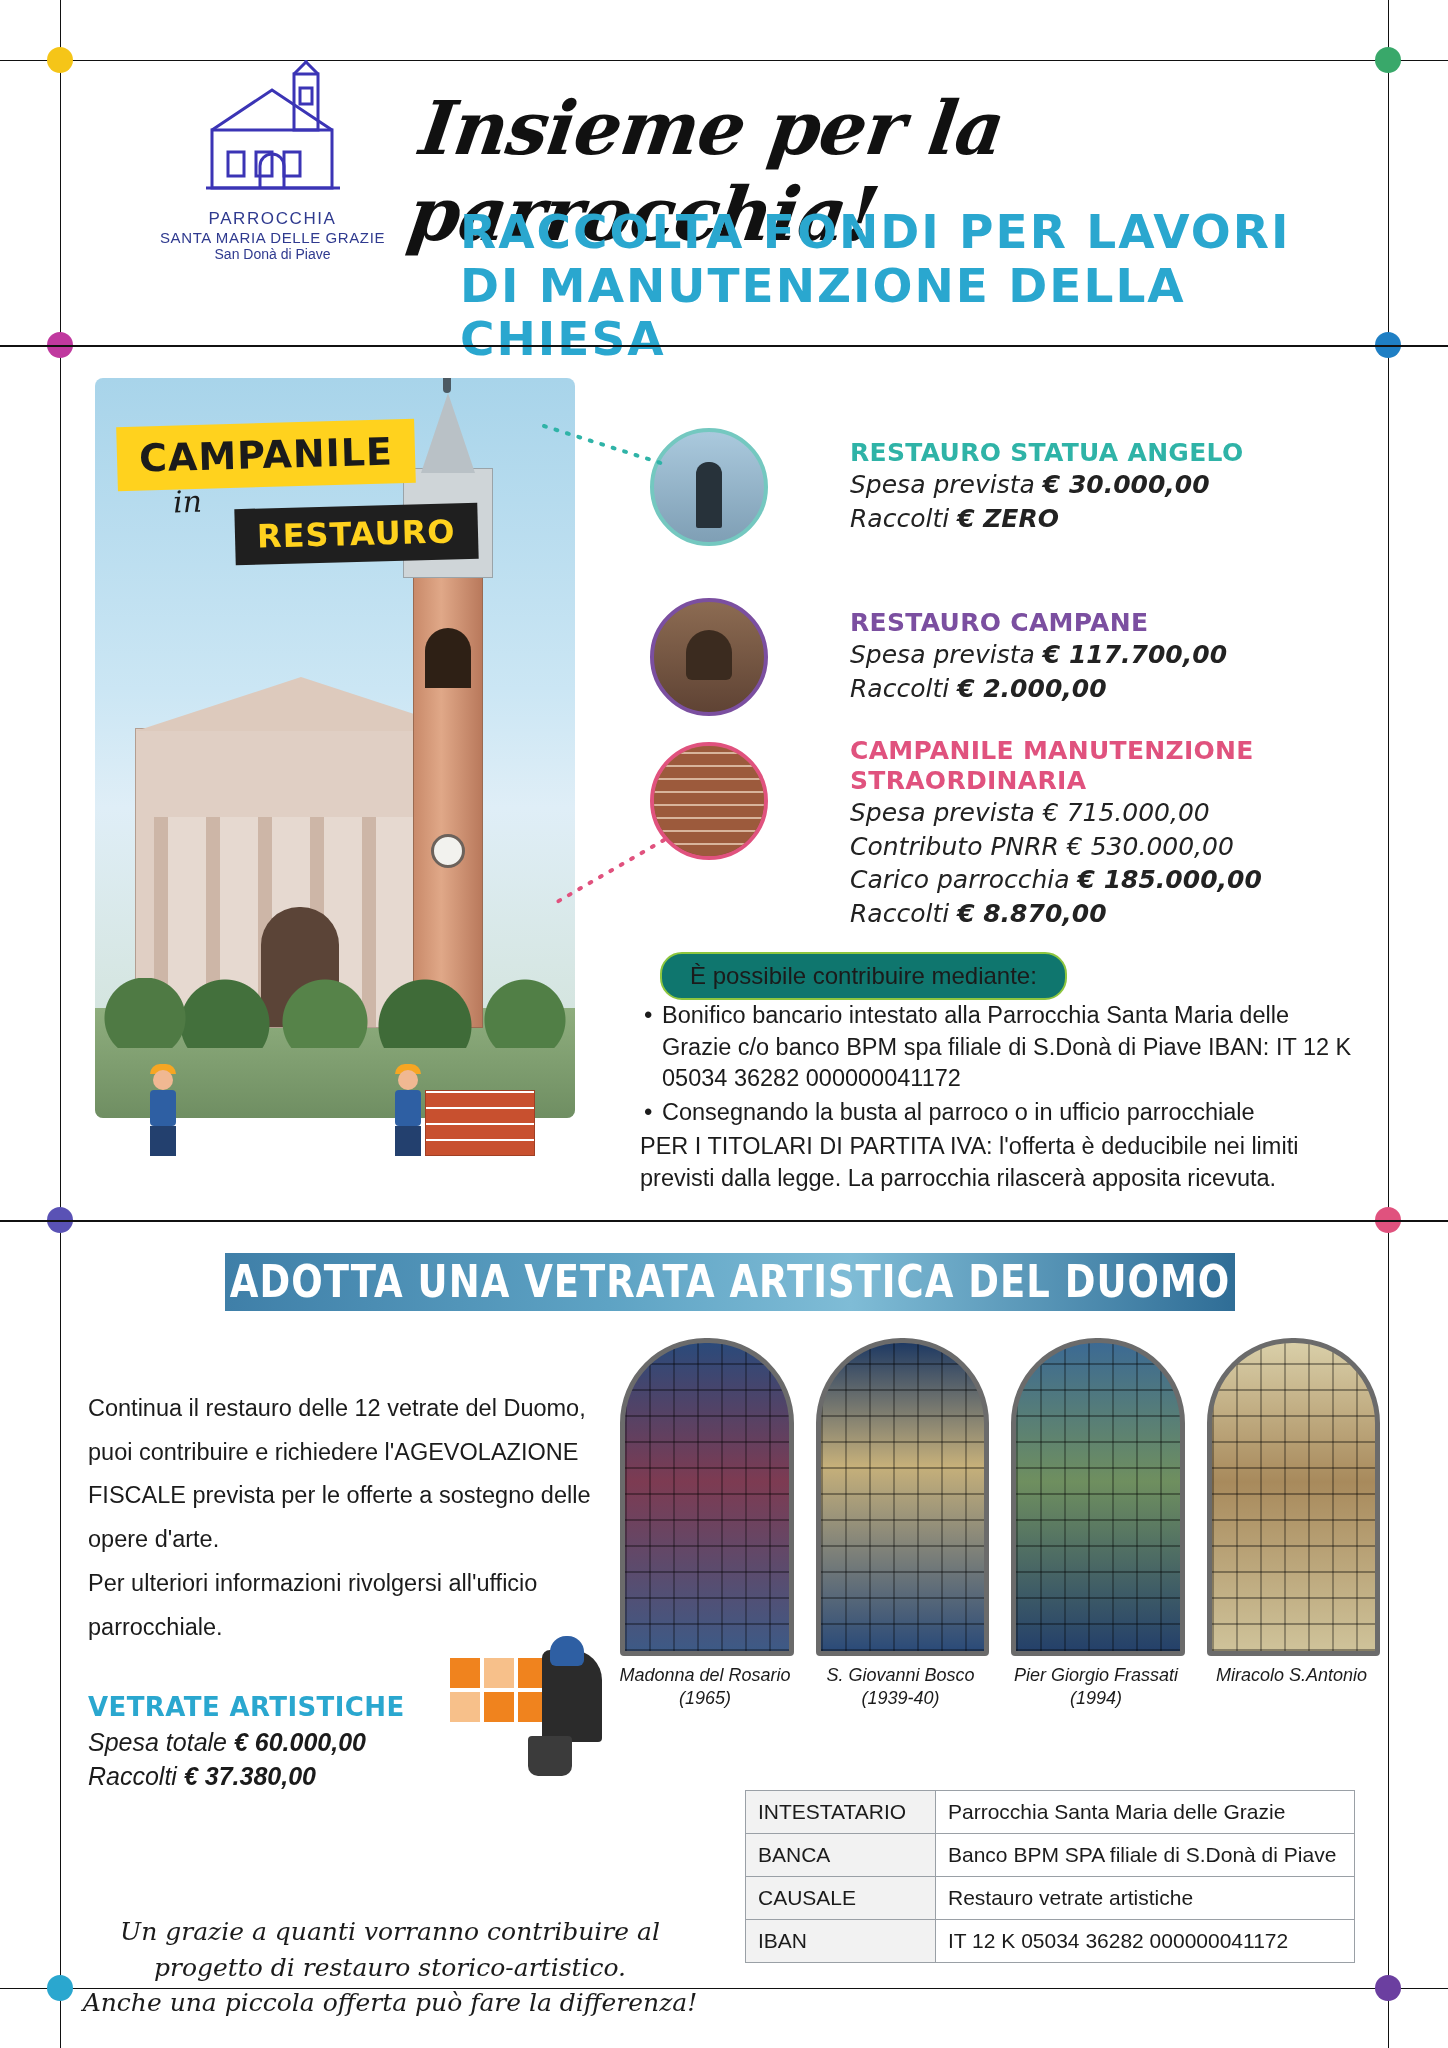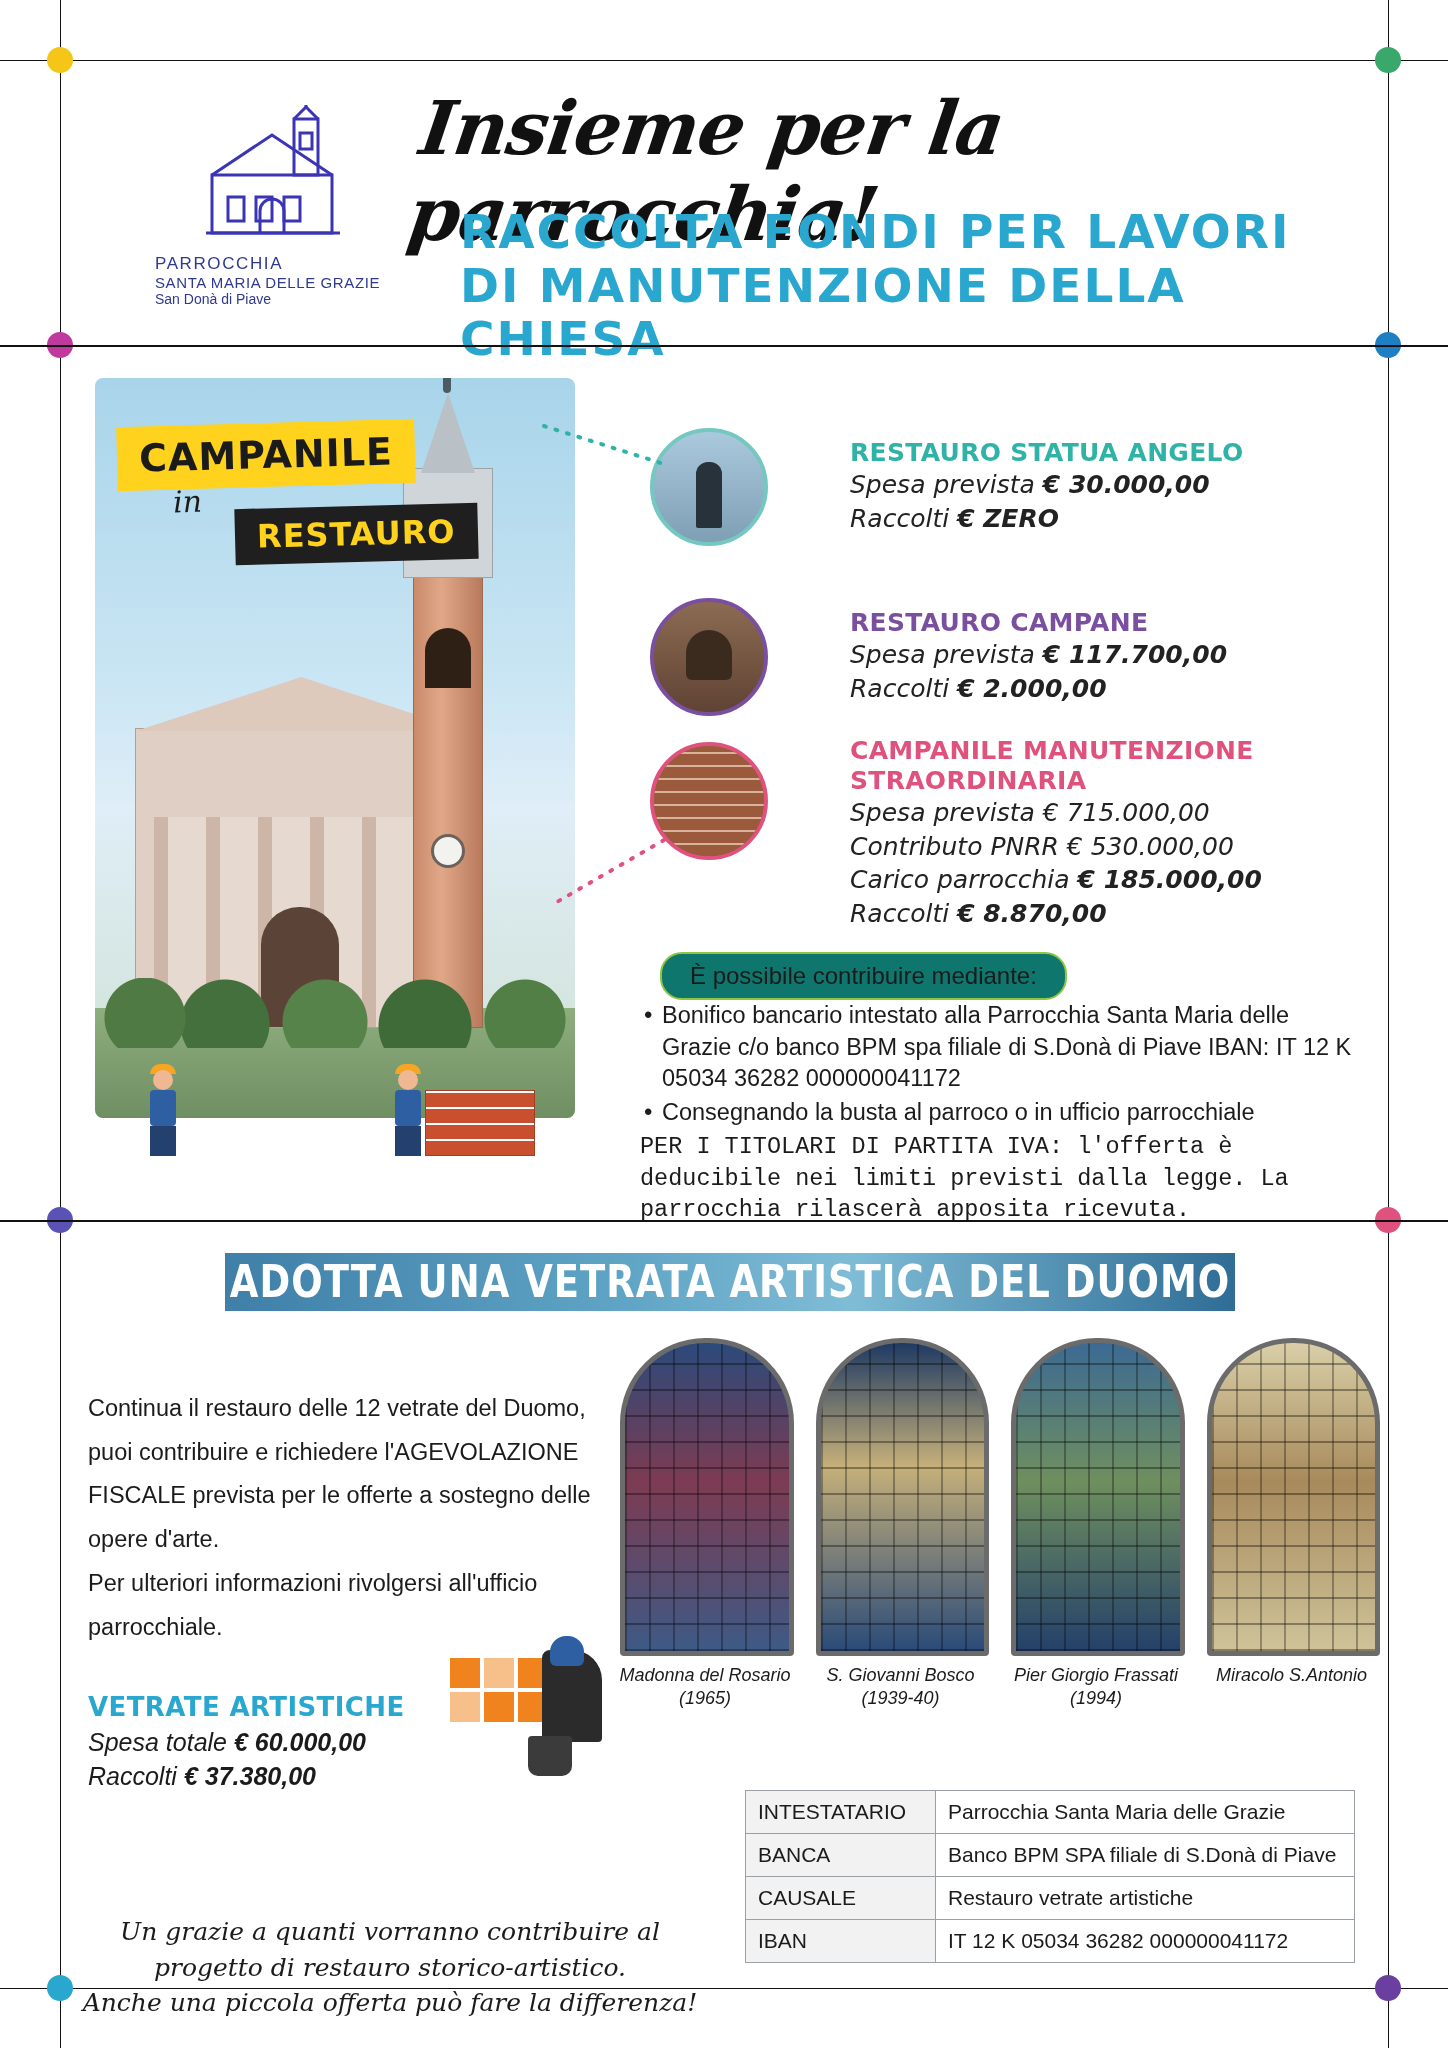--- a/index.html
+++ b/index.html
@@ -23,21 +23,21 @@
   .regline.v { width: 1px; top: 0; height: 2048px; }
   .dot {
     position: absolute; width: 26px; height: 26px; border-radius: 50%;
   }
 
   
   .header {
     position: absolute; top: 30px; left: 60px; width: 1330px; height: 300px;
   }
   .logo-block {
-    position: absolute; left: 95px; top: 30px; width: 235px; text-align: left; margin-top: 45px;
+    position: absolute; left: 95px; top: 30px; width: 235px; text-align: center;
   }
   .logo-svg { display: block; margin: 0 auto; }
   .logo-line1 {
     font-size: 17px; letter-spacing: 1.6px; color: #2f3a8f; margin-top: 4px;
     font-family: "Liberation Sans", sans-serif;
   }
   .logo-line2 { font-size: 15px; letter-spacing: 0.6px; color: #2f3a8f; }
   .logo-line3 { font-size: 14px; color: #2f3a8f; }
 
   .title-script {
@@ -430,21 +430,21 @@
   <svg class="dots-conn" style="left:540px; top:790px;" width="130" height="130">
     <line x1="124" y1="50" x2="10" y2="116" stroke="#e0527e" stroke-width="4" stroke-dasharray="2 10" stroke-linecap="round"></line>
   </svg>
 
   <div class="contrib-pill">È possibile contribuire mediante:</div>
   <div class="contrib-body">
     <ul>
       <li>Bonifico bancario intestato alla Parrocchia Santa Maria delle Grazie c/o banco BPM spa filiale di S.Donà di Piave IBAN: IT 12 K 05034 36282 000000041172</li>
       <li>Consegnando la busta al parroco o in ufficio parrocchiale</li>
     </ul>
-    <div style="margin-top:2px;font-family:Liberation Mono, monospace;">PER I TITOLARI DI PARTITA IVA: l'offerta è deducibile nei limiti previsti dalla legge. La parrocchia rilascerà apposita ricevuta.</div>
+    <div style="margin-top:2px;">PER I TITOLARI DI PARTITA IVA: l'offerta è deducibile nei limiti previsti dalla legge. La parrocchia rilascerà apposita ricevuta.</div>
   </div>
 
   <div class="hr-mid"></div>
 
   <div class="vetrata-banner">
     <span>ADOTTA UNA VETRATA ARTISTICA DEL DUOMO</span>
   </div>
 
   <div class="bottom-text" style="white-space:pre-line;">Continua il restauro delle 12 vetrate del Duomo, puoi contribuire e richiedere l'AGEVOLAZIONE FISCALE prevista per le offerte a sostegno delle opere d'arte.
 Per ulteriori informazioni rivolgersi all'ufficio parrocchiale.</div>

